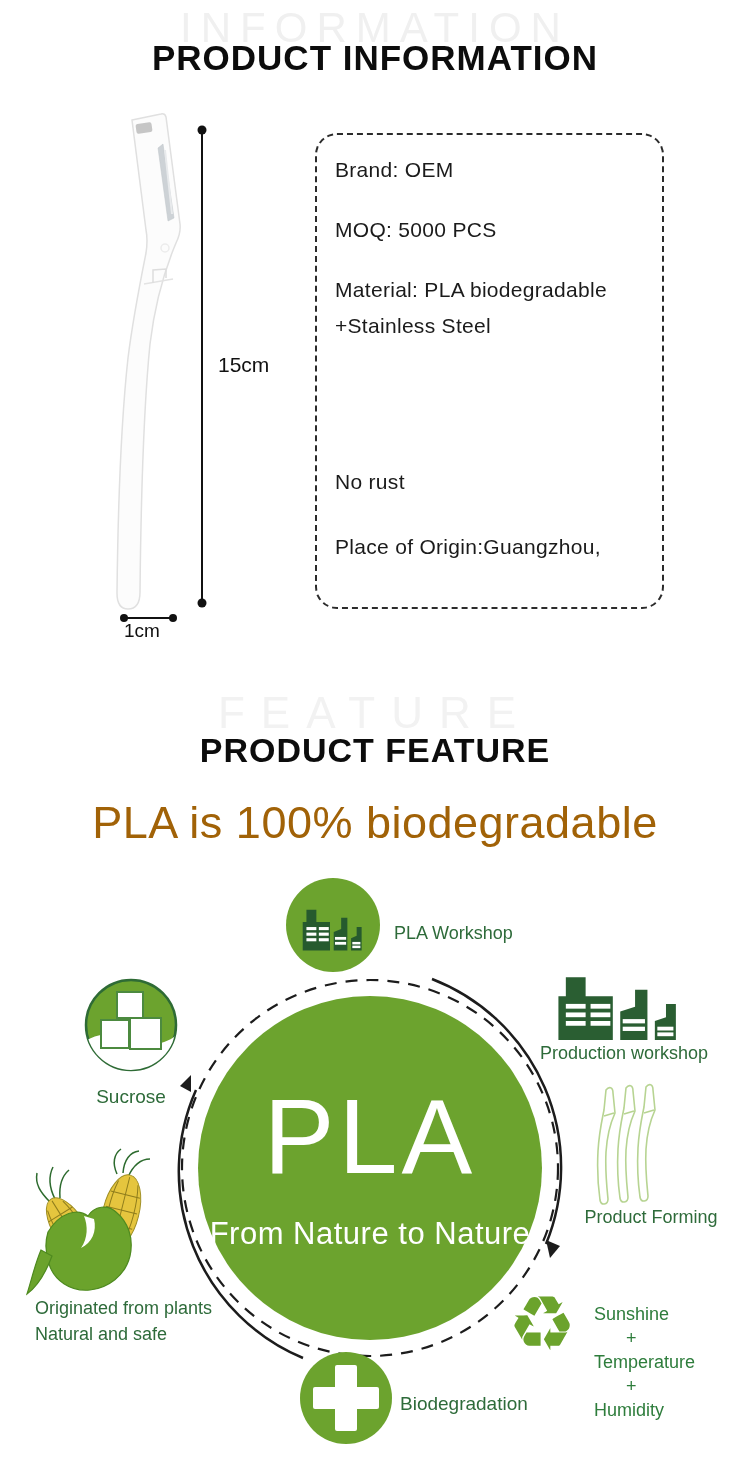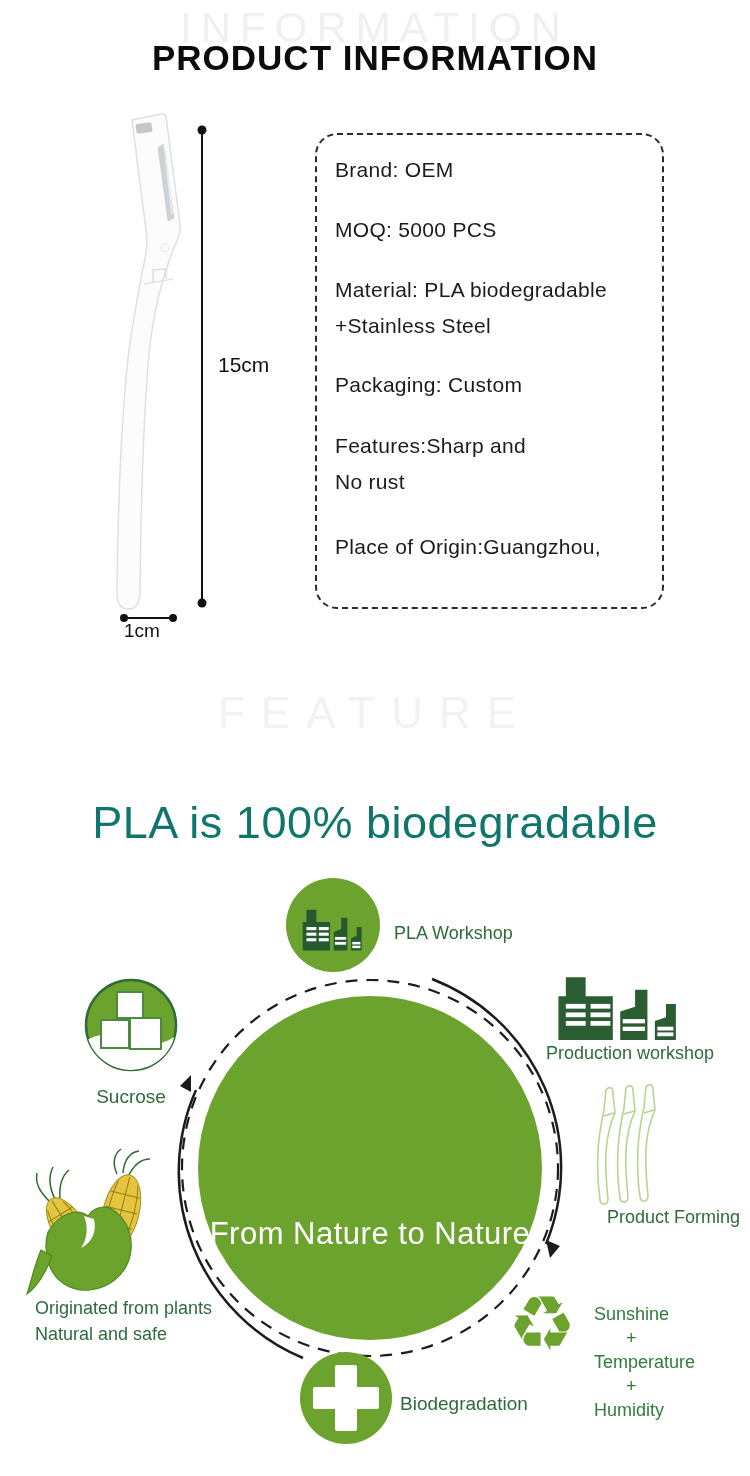--- a/index.html
+++ b/index.html
@@ -7,40 +7,40 @@
         font-family:"Liberation Sans",sans-serif;}
   .abs{position:absolute;}
   
   .watermark{width:100%;text-align:center;color:#f0f0f0;font-weight:500;white-space:nowrap;}
   .wm-info{top:4px;font-size:42px;letter-spacing:9px;}
   .wm-feature{top:688px;font-size:44px;letter-spacing:16px;color:#f2f2f2;}
   .sec-title{width:100%;text-align:center;color:#0c0c0c;font-weight:700;white-space:nowrap;}
   .t-info{top:38px;font-size:35px;letter-spacing:1px;}
   .t-feature{top:731px;font-size:34px;letter-spacing:1px;}
   .headline{top:797px;width:100%;text-align:center;font-size:45px;font-weight:500;
-            color:#0f766e;letter-spacing:.5px;}
+            color:#a16207;letter-spacing:.5px;}
   
   .spec-box{left:315px;top:133px;width:345px;height:472px;border:2px dashed #2b2b2b;border-radius:22px;}
   .spec-box p{position:absolute;left:18px;right:20px;margin:0;font-size:21px;color:#1b1b1b;
               letter-spacing:.3px;line-height:26px;}
   
   .dim{color:#111;}
   .dim-h{left:218px;top:353px;font-size:21px;}
   .dim-w{left:124px;top:620px;font-size:19px;}
   
   .center-title{left:150px;top:1083px;width:440px;text-align:center;color:#fff;
                 font-size:106px;font-weight:400;letter-spacing:4px;line-height:1;}
   .center-sub{left:150px;top:1216px;width:440px;text-align:center;color:#fff;font-size:31px;
               letter-spacing:.5px;}
   
   .lbl{position:absolute;color:#2e6b3a;white-space:nowrap;}
   .lbl-pla{left:394px;top:923px;font-size:18px;}
-  .lbl-prod{left:540px;top:1043px;width:180px;text-align:center;font-size:18px;}
+  .lbl-prod{left:540px;top:1043px;width:180px;font-size:18px;}
   .lbl-suc{left:71px;top:1086px;width:120px;text-align:center;font-size:19px;}
-  .lbl-form{left:590px;top:1207px;width:150px;text-align:right;font-size:18px;}
+  .lbl-form{left:576px;top:1207px;width:150px;text-align:center;font-size:18px;}
   .lbl-plants{left:35px;top:1295px;font-size:18px;line-height:26px;}
   .lbl-bio{left:400px;top:1393px;font-size:19px;text-align:right;}
   .lbl-sun{left:594px;top:1302px;width:122px;font-size:18px;line-height:24px;color:#2e7d3c;}
   .lbl-sun .plus{padding-left:32px;}
   .recycle{left:508px;top:1286px;font-size:76px;line-height:1;color:#6ba32c;}
 </style>
 </head>
 <body>
 
 <div class="page">
@@ -89,37 +89,37 @@
     <circle cx="78" cy="506" r="4" fill="#111"></circle>
   </svg>
   <div class="abs dim dim-h">15cm</div>
   <div class="abs dim dim-w">1cm</div>
 
   <div class="abs spec-box">
     <p style="top:22px">Brand: OEM</p>
     <p style="top:82px">MOQ: 5000 PCS</p>
     <p style="top:142px">Material: PLA biodegradable</p>
     <p style="top:178px">+Stainless Steel</p>
-    <p style="top:237px">Packaging: Custom</p>
-    <p style="top:298px">Features:Sharp and</p>
     <p style="top:334px">No rust</p>
     <p style="top:399px">Place of Origin:Guangzhou,</p>
   </div>
 
   <div class="abs watermark wm-feature">FEATURE</div>
+  <div class="abs sec-title t-feature">PRODUCT FEATURE</div>
   <div class="abs headline">PLA is 100% biodegradable</div>
 
   <svg class="abs" style="left:150px;top:948px" width="440" height="440" viewBox="0 0 440 440">
     <circle cx="220" cy="220" r="172" fill="#6ca32e"></circle>
     <circle cx="220" cy="220" r="188" fill="none" stroke="#1c1c1c" stroke-width="2.2" stroke-dasharray="12 9"></circle>
     <path d="M282,31 A202,202 0 0 1 396,296" fill="none" stroke="#1c1c1c" stroke-width="2.5"></path>
     <polygon points="400,310 410,298 396,292" fill="#1c1c1c"></polygon>
     <path d="M153,410 A202,202 0 0 1 46,142" fill="none" stroke="#1c1c1c" stroke-width="2.5"></path>
     <polygon points="41,127 30,138 41,144" fill="#1c1c1c"></polygon>
   </svg>
+  <div class="abs center-title">PLA</div>
   <div class="abs center-sub">From Nature to Nature</div>
 
   <svg class="abs" style="left:286px;top:878px" width="94" height="94" viewBox="0 0 94 94">
     <circle cx="47" cy="47" r="47" fill="#6ca32e"></circle>
     <g transform="translate(13,23) scale(0.62)" style="color:#265a2e">
         <use href="#factory-shape"></use>
       </g>
   </svg>
   <div class="abs lbl lbl-pla">PLA Workshop</div>
 

